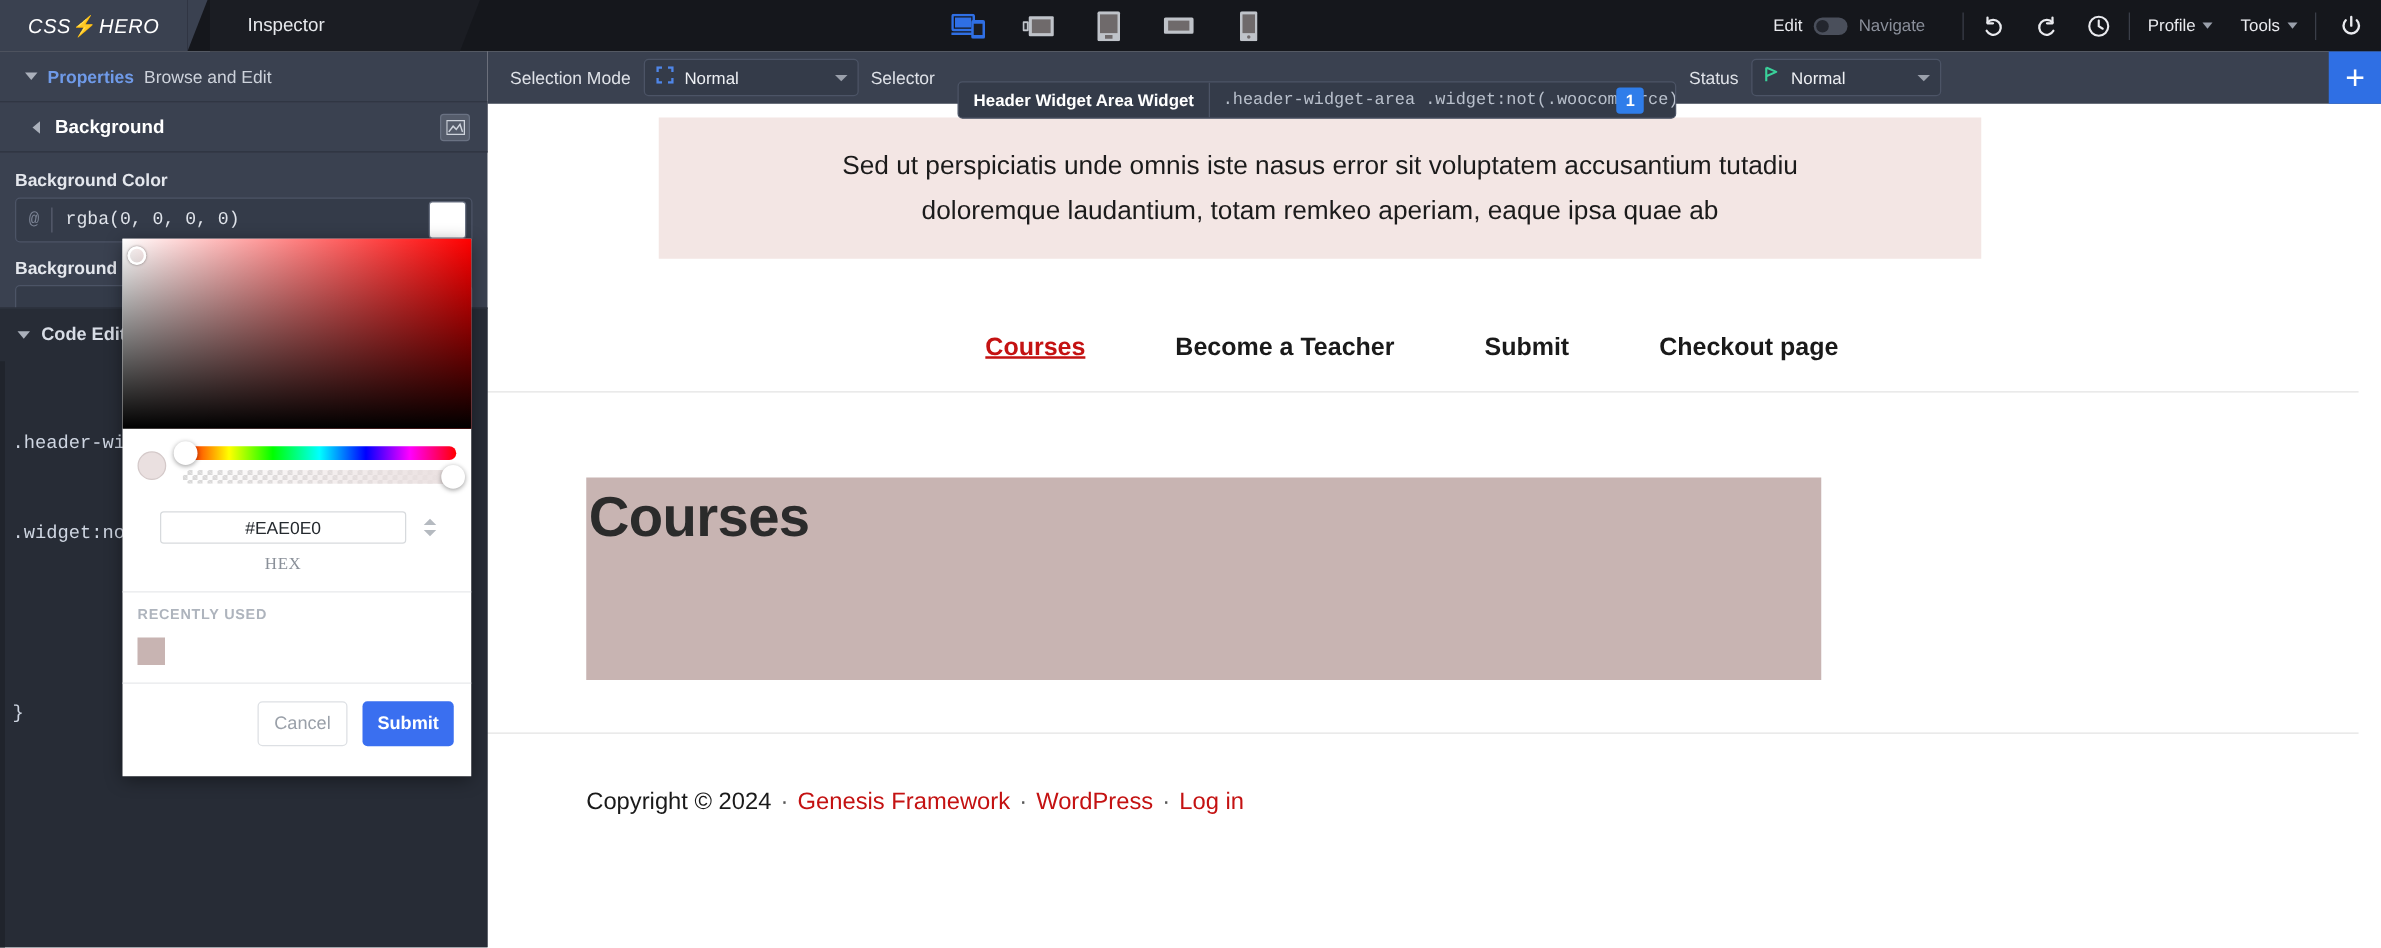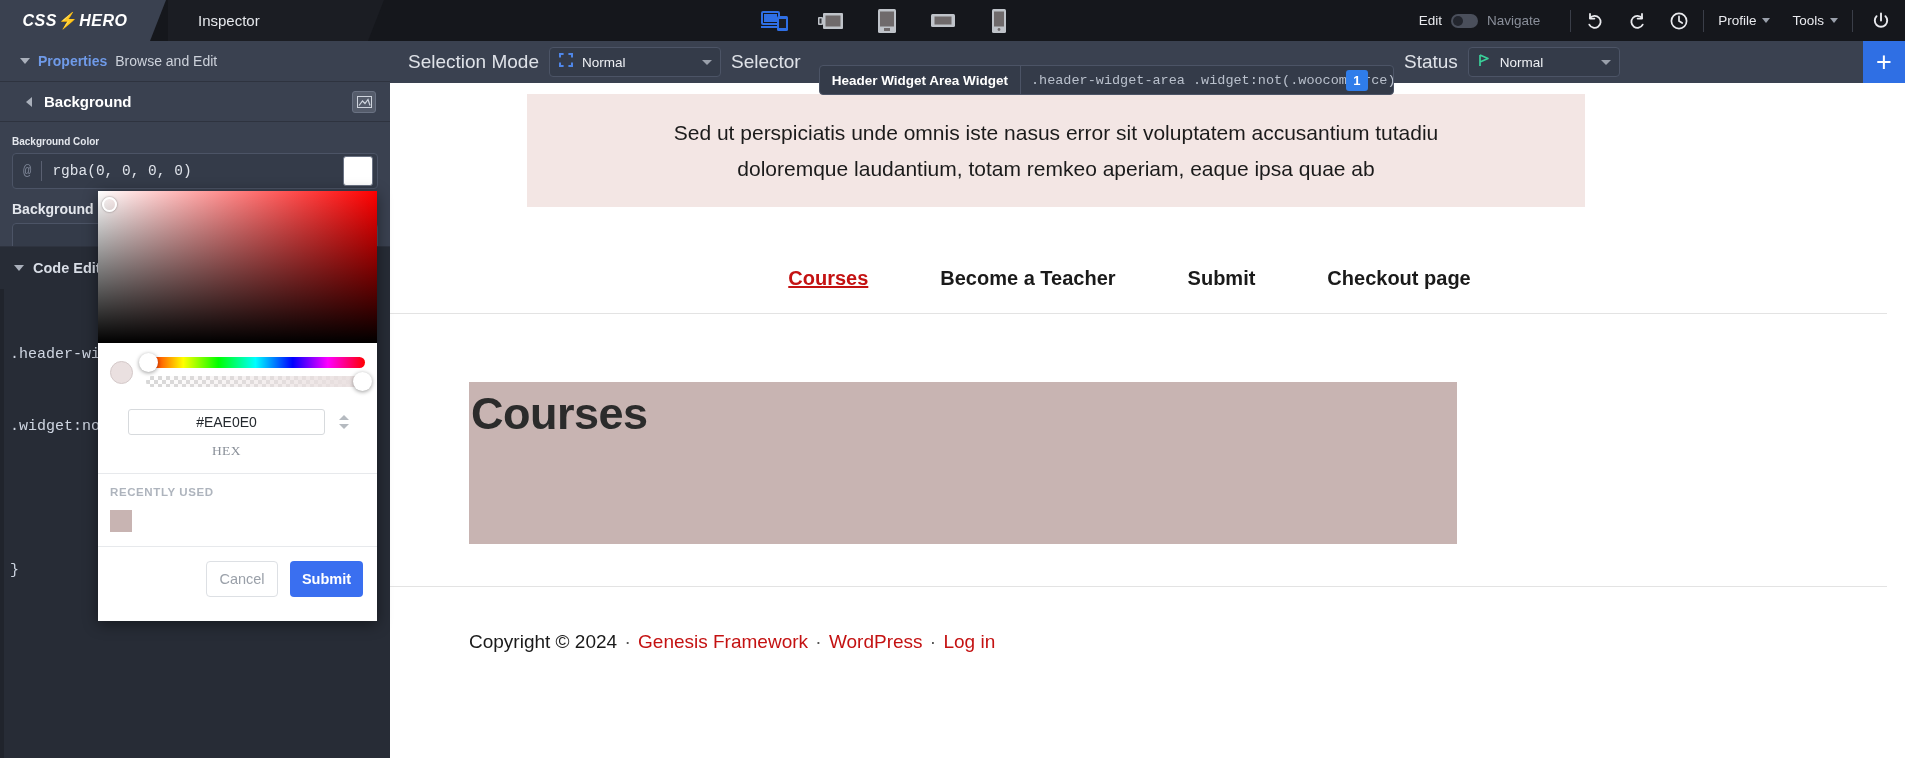--- a/index.html
+++ b/index.html
@@ -28,21 +28,21 @@
   }
   .brand-tab::after {
     content: ""; position: absolute; right: -16px; top: 0;
     width: 0; height: 0;
     border-style: solid;
     border-width: 41px 16px 0 0;
     border-color: #3a4150 transparent transparent transparent;
   }
   .brand-logo {
     font-family: "Liberation Sans", sans-serif;
-    font-weight: bold; font-style: italic;
+    font-weight: normal; font-style: italic;
     font-size: 16px; letter-spacing: .5px;
     color: #ffffff;
     white-space: nowrap;
   }
   .brand-logo .bolt { color: #ffffff; font-style: normal; padding: 0 1px; }
 
   .inspector-tab {
     margin-left: 18px;
     width: 200px; height: 41px;
     display: flex; align-items: center; padding-left: 30px;
@@ -89,21 +89,21 @@
   .pwr { cursor:pointer; display:flex; align-items:center; padding-left: 4px;}
 
   
   .secondbar {
     position: absolute; top: 41px; left: 390px; width: 1515px; height: 42px;
     background: #3a4150;
     display: flex; align-items: center;
     padding-left: 8px;
     z-index: 30;
   }
-  .sb-label { color: #dfe2e8; font-size: 19px; padding: 0 10px; white-space: nowrap; }
+  .sb-label { color: #dfe2e8; font-size: 14px; padding: 0 10px; white-space: nowrap; }
   .sb-select {
     height: 30px; min-width: 172px;
     background: #343b49; border: 1px solid #4c5costume;
     border: 1px solid #4c5466; border-radius: 4px;
     display: flex; align-items: center; gap: 9px;
     padding: 0 8px 0 9px; cursor: pointer;
     position: relative;
   }
   .sb-select .val { color: #eef0f4; font-size: 13.5px; flex: 1; }
   .sb-select .caret { width:0;height:0;border-left:5px solid transparent;border-right:5px solid transparent;border-top:5px solid #9aa0ab; margin-left: 8px;}
@@ -162,21 +162,21 @@
     border-bottom: 1px solid #2e333f;
     background: #3a4150;
   }
   .bg-header .ttl { color: #ffffff; font-size: 15px; font-weight: bold; margin-left: 12px; flex:1; }
   .bg-img-btn {
     width: 24px; height: 22px; border-radius: 3px;
     background: #555c6b; border: 1px solid #6a7283;
     display:flex;align-items:center;justify-content:center;cursor:pointer;
   }
 
-  .field-label { color: #e4e7ed; font-size: 10px; font-weight: bold; padding: 14px 0 6px 12px; }
+  .field-label { color: #e4e7ed; font-size: 14px; font-weight: bold; padding: 14px 0 6px 12px; }
   .color-input {
     margin: 0 12px; height: 36px;
     background: #343b49; border: 1px solid #4c5466; border-radius: 4px;
     display: flex; align-items: center; padding: 0 4px 0 10px;
   }
   .at-ico { color: #7b8394; font-size: 14px; font-family:"Liberation Mono", monospace; }
   .cdiv { width:1px; height: 20px; background:#5a6071; margin: 0 10px; }
   .color-val { flex:1; color: #dfe3ea; font-size: 14.5px; font-family: "Liberation Mono", monospace; }
   .swatch {
     width: 30px; height: 30px; border-radius: 3px; border: 1px solid #6a7283;

